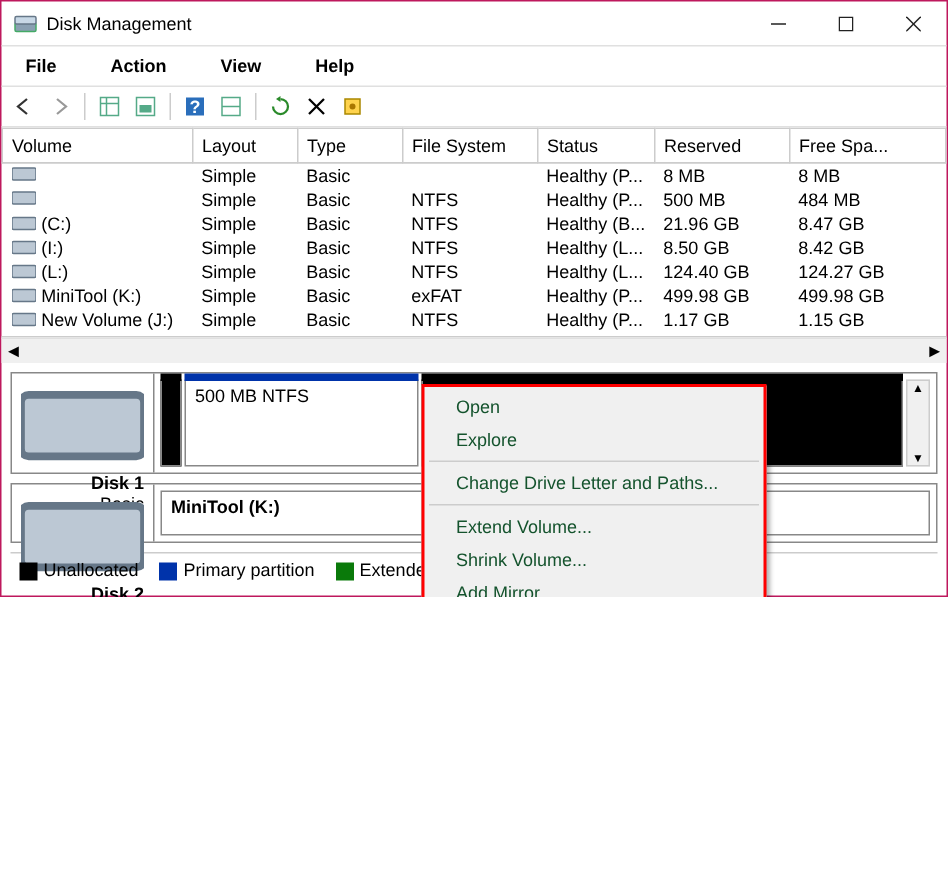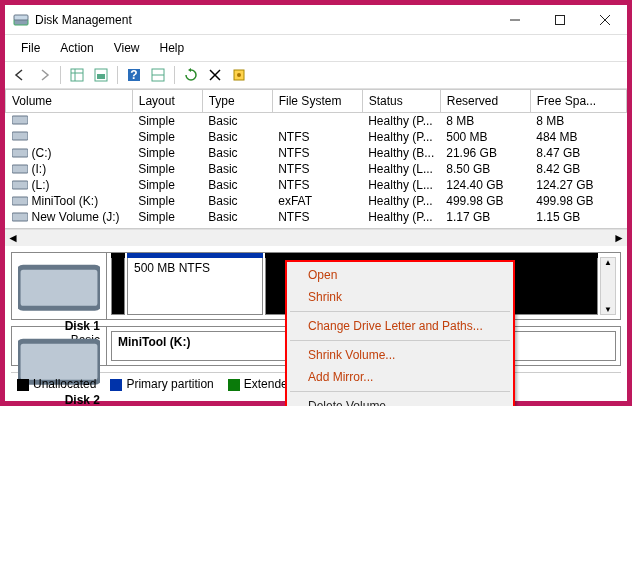--- a/index.html
+++ b/index.html
@@ -1,22 +1,22 @@
 <!DOCTYPE html>
 <html><head>
 <meta charset="utf-8">
 <style>
   * { box-sizing: border-box; font-family: "Segoe UI", Tahoma, sans-serif; font-size: 12px; }
   body { margin: 0; padding: 0; background: #fff; }
-  .window { width: 632px; border: 5px solid #be185d; background: #fff; }
+  .window { width: 632px; border: 1px solid #be185d; background: #fff; }
   .titlebar { height: 30px; display: flex; align-items: center; padding: 0 0 0 8px; border-bottom: 1px solid #e0e0e0; }
   .titlebar .icon { width: 16px; height: 16px; margin-right: 6px; }
   .titlebar .title { flex: 1; }
   .titlebar .win-btn { width: 45px; height: 30px; display: flex; align-items: center; justify-content: center; }
-  .menubar { display: flex; padding: 2px 6px; gap: 0; }
+  .menubar { display: flex; padding: 2px 6px; gap: 16px; font-weight: bold; }
   .menubar .item { padding: 4px 10px; }
   .toolbar { display: flex; align-items: center; padding: 2px 4px; border-top: 1px solid #e0e0e0; border-bottom: 1px solid #e0e0e0; gap: 2px; }
   .toolbar .tbtn { width: 22px; height: 22px; display: flex; align-items: center; justify-content: center; border: 1px solid transparent; }
   .toolbar .sep { width: 1px; height: 18px; background: #ccc; margin: 0 3px; }
   .vol-table { width: 100%; border-collapse: collapse; }
   .vol-table th { text-align: left; font-weight: normal; padding: 4px 6px; border: 1px solid #ccc; background: #fff; white-space: nowrap; }
   .vol-table td { padding: 1px 6px; white-space: nowrap; overflow: hidden; }
   .vol-table td.first { display: flex; align-items: center; gap: 4px; }
   .vol-scroll { height: 140px; overflow: hidden; border-bottom: 1px solid #ccc; }
   .hscrollbar { height: 17px; border-top: 1px solid #e0e0e0; background: #f0f0f0; display: flex; align-items: center; justify-content: space-between; padding: 0 2px; }
@@ -25,21 +25,21 @@
   .disk-row.small { height: 40px; }
   .disk-label { width: 95px; border-right: 1px solid #888; padding: 4px 6px; font-size: 11px; line-height: 14px; text-align: right; }
   .disk-label .name { font-weight: bold; }
   .disk-parts { flex: 1; display: flex; padding: 4px; gap: 2px; }
   .part { border: 1px solid #888; flex: 0 0 auto; position: relative; padding: 4px 6px; font-size: 11px; line-height: 13px; }
   .part .topbar { position: absolute; top: -5px; left: -1px; right: -1px; height: 5px; }
   .legend { display: flex; gap: 14px; padding: 4px 6px; border-top: 1px solid #ccc; font-size: 11px; }
   .legend .sw { width: 12px; height: 12px; display: inline-block; margin-right: 4px; vertical-align: middle; }
   .context-menu { position: absolute; background: #f0f0f0; border: 1px solid #999; box-shadow: 2px 2px 3px rgba(0,0,0,0.3); width: 230px; padding: 2px; }
   .context-menu .mi { padding: 4px 20px; color: #222; }
-  .context-menu .mi.disabled { color: #c2410c; }
+  .context-menu .mi.disabled { color: #14532d; }
   .context-menu .msep { height: 1px; background: #ccc; margin: 3px 2px; }
   .highlight-box { position: absolute; border: 2px solid red; pointer-events: none; }
   .disk-icon { width: 16px; height: 12px; }
   svg { display: block; }
 </style>
 </head>
 <body>
 
 <div class="window">
 
@@ -287,21 +287,21 @@
             </svg></span>
         <div class="name">Disk 1</div>
         <div>Basic</div>
         <div>500.00 GB</div>
         <div>Online</div>
       </div>
       <div class="disk-parts">
         <div class="part" style="width:6px; background:#000;">
             <div class="topbar" style="background:#000"></div>
           </div>
-        <div class="part" style="width:136px;">
+        <div class="part" style="width:156px;">
           <div class="topbar" style="background:#0033aa"></div>
           <div>500 MB NTFS</div>
         </div>
         <div class="part" style="flex:1; background:#000;">
             <div class="topbar" style="background:#000"></div>
           </div>
         <div style="width:16px;background:#f0f0f0;border:1px solid #ccc;display:flex;flex-direction:column;justify-content:space-between;align-items:center">
             <span style="font-size:8px">▲</span>
             <span style="font-size:8px">▼</span>
           </div>
@@ -325,24 +325,25 @@
     </div>
 
     <div class="legend">
       <span><span class="sw" style="background:#000"></span><span>Unallocated</span></span>
       <span><span class="sw" style="background:#0033aa"></span><span>Primary partition</span></span>
       <span><span class="sw" style="background:#0a7a0a"></span><span>Extended</span></span>
     </div>
 
     <div class="context-menu" style="left:280px; top:15px;">
       <div class="mi disabled">Open</div>
-      <div class="mi disabled">Shrink</div>
+      <div class="mi disabled">Explore</div>
       <div class="msep"></div>
       <div class="mi disabled">Change Drive Letter and Paths...</div>
       <div class="msep"></div>
+      <div class="mi disabled">Extend Volume...</div>
       <div class="mi disabled">Shrink Volume...</div>
       <div class="mi disabled">Add Mirror...</div>
       <div class="msep"></div>
       <div class="mi">Delete Volume...</div>
       <div class="msep"></div>
       <div class="mi disabled">Properties</div>
       <div class="msep"></div>
       <div class="mi">Help</div>
     </div>
 

